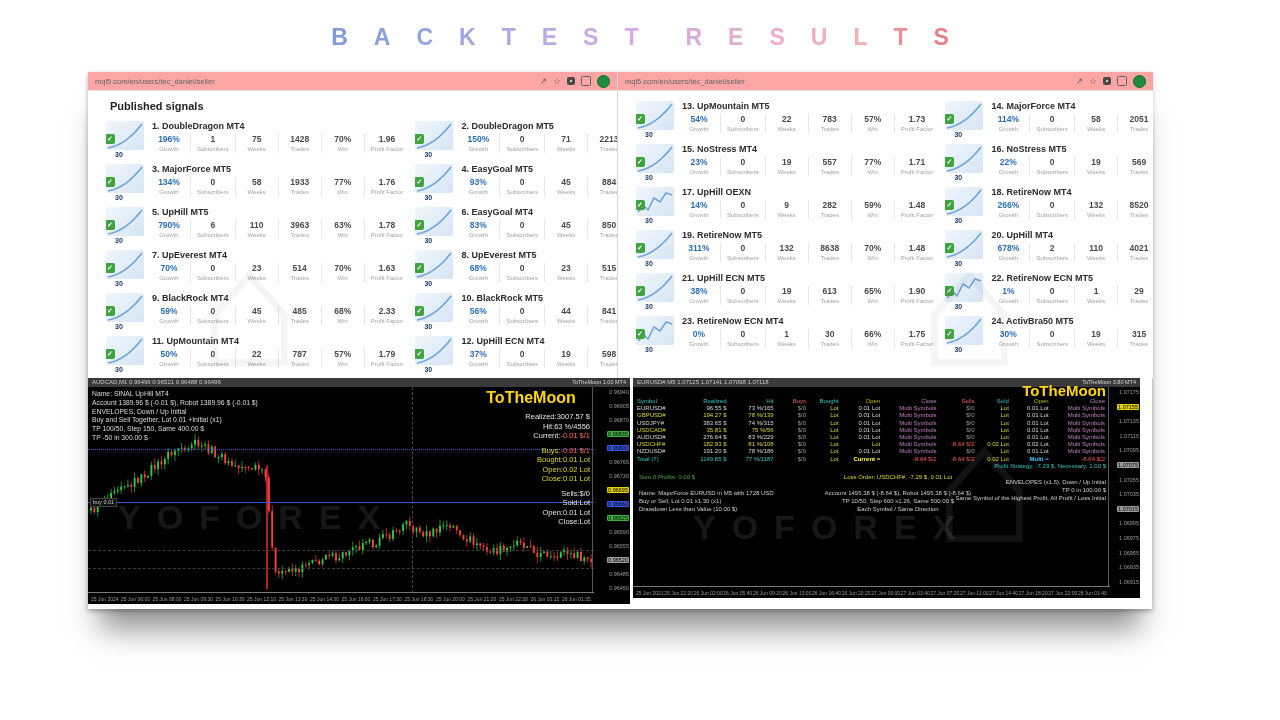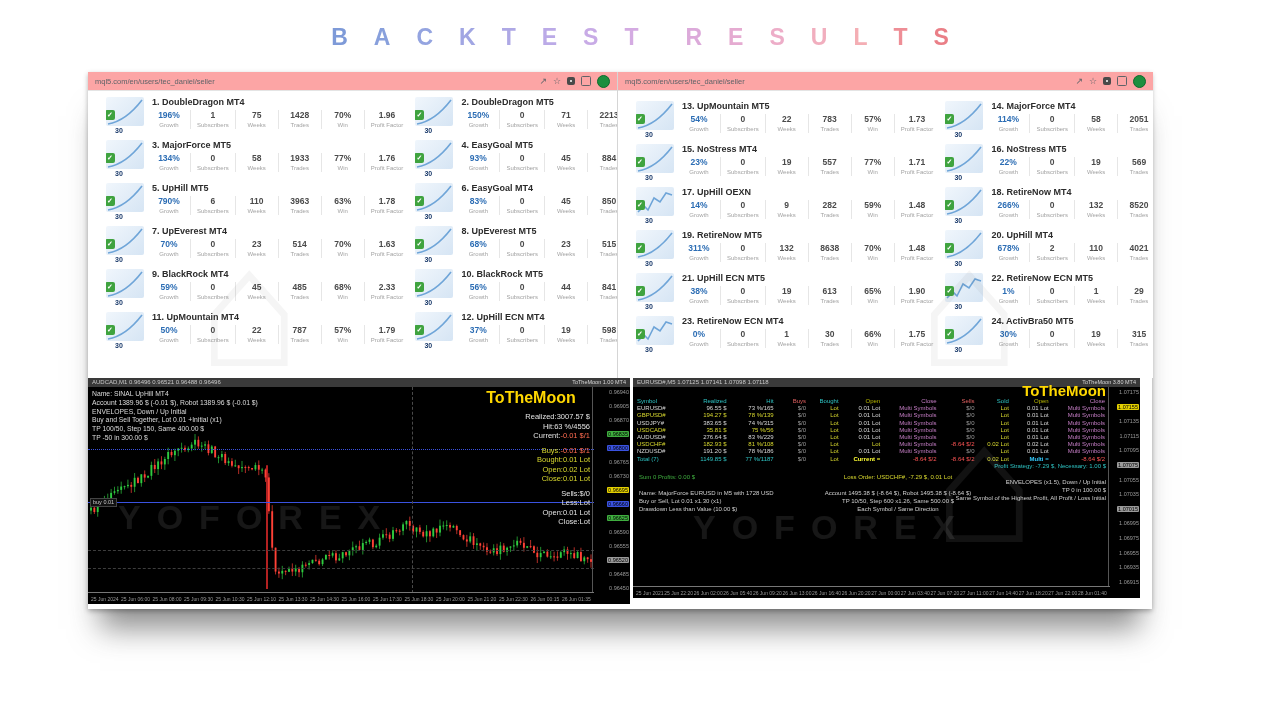--- a/index.html
+++ b/index.html
@@ -103,20 +103,21 @@
 
     <div class="bw left">
       <div class="chrome">
         <span class="url">mql5.com/en/users/tec_daniel/seller</span>
         <span class="cicon">↗</span>
         <span class="cicon">☆</span>
         <span class="pin-ic"></span>
         <span class="tab-ic"></span>
         <span class="avatar"></span>
       </div>
+      <div class="bw-heading">Published signals</div>
       <div class="sig-grid" id="grid-left">
           <div class="sig-card">
             <div class="thumb-col">
               <div class="thumb"><svg width="38" height="29">
                   <path d="M2 27 C 14 25, 26 16, 36 3" fill="none" stroke="#6fa5d8" stroke-width="1.6"></path>
                 </svg><span class="check">✓</span></div>
               <div class="badge30">30</div>
             </div>
             <div class="sig-main">
               <div class="sig-title">1. DoubleDragon MT4</div>
@@ -1277,21 +1278,21 @@
                 <span>Close:</span>
                 <span>0.01 Lot</span>
               </div>
             </div>
             <div class="kv-group">
               <div class="kv" style="color: rgb(226, 226, 226);">
                 <span>Sells:</span>
                 <span>$/0</span>
               </div>
               <div class="kv" style="color: rgb(226, 226, 226);">
-                <span>Less:</span>
+                <span>Sold:</span>
                 <span>Lot</span>
               </div>
               <div class="kv" style="color: rgb(226, 226, 226);">
                 <span>Open:</span>
                 <span>0.01 Lot</span>
               </div>
               <div class="kv" style="color: rgb(226, 226, 226);">
                 <span>Close:</span>
                 <span>Lot</span>
               </div>

